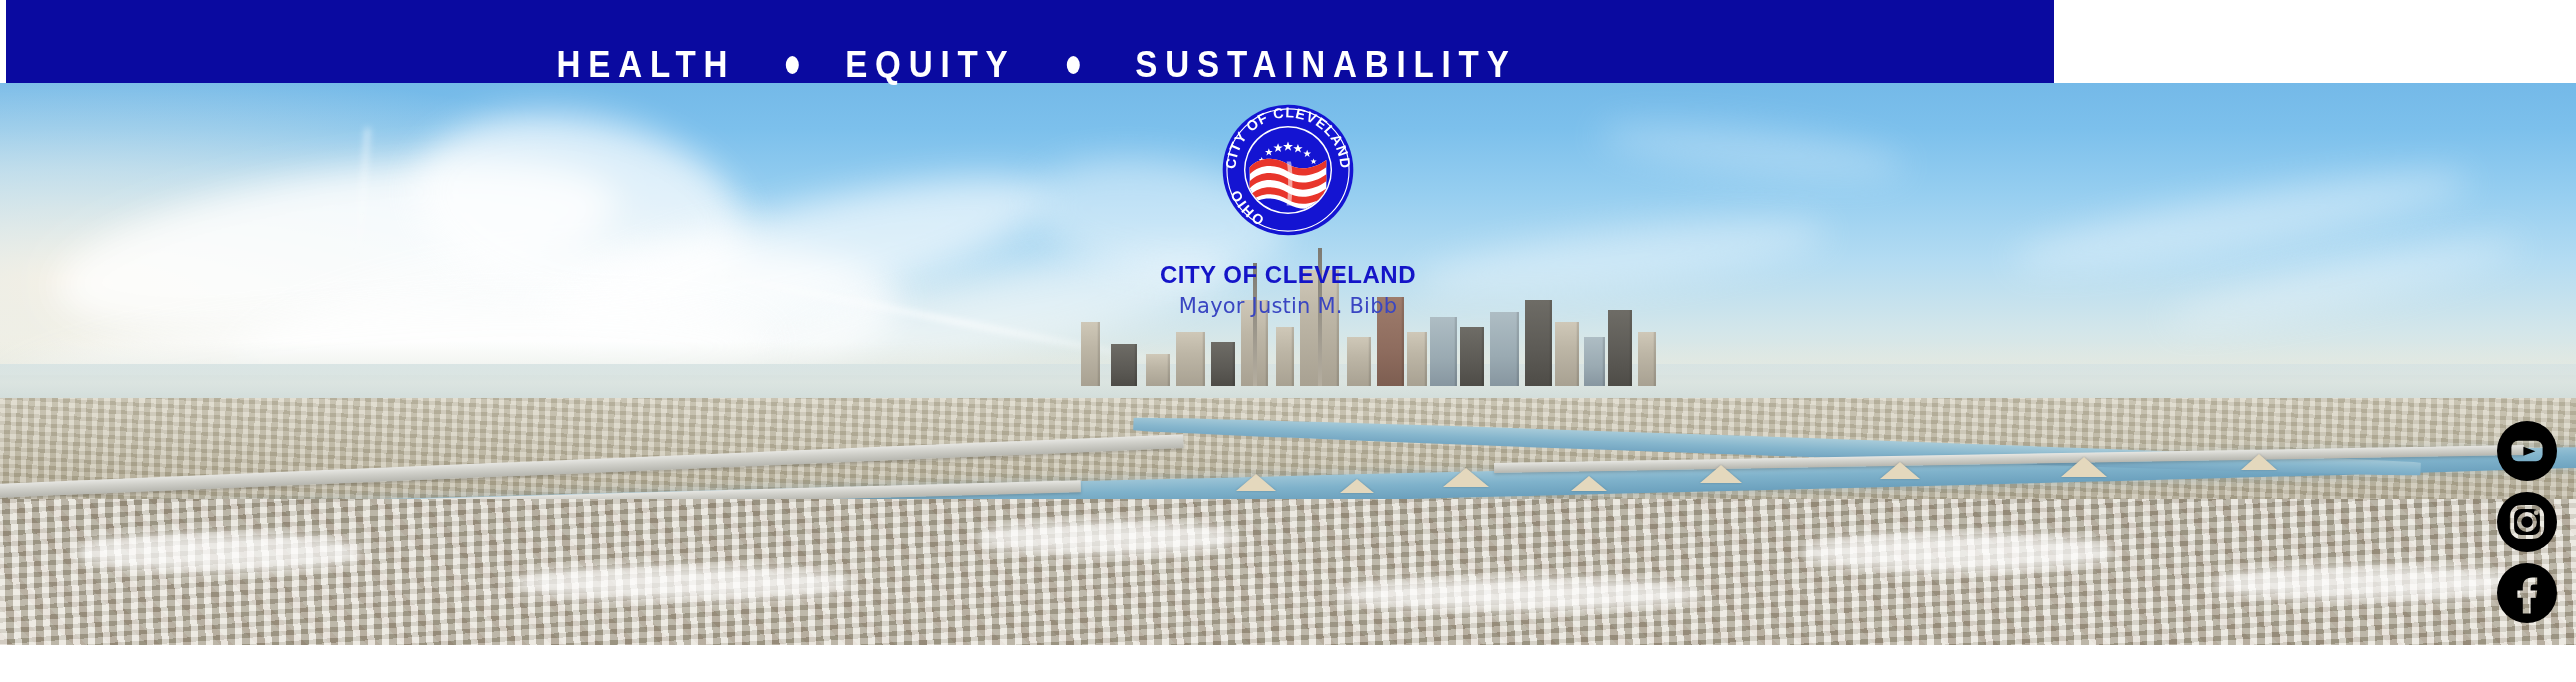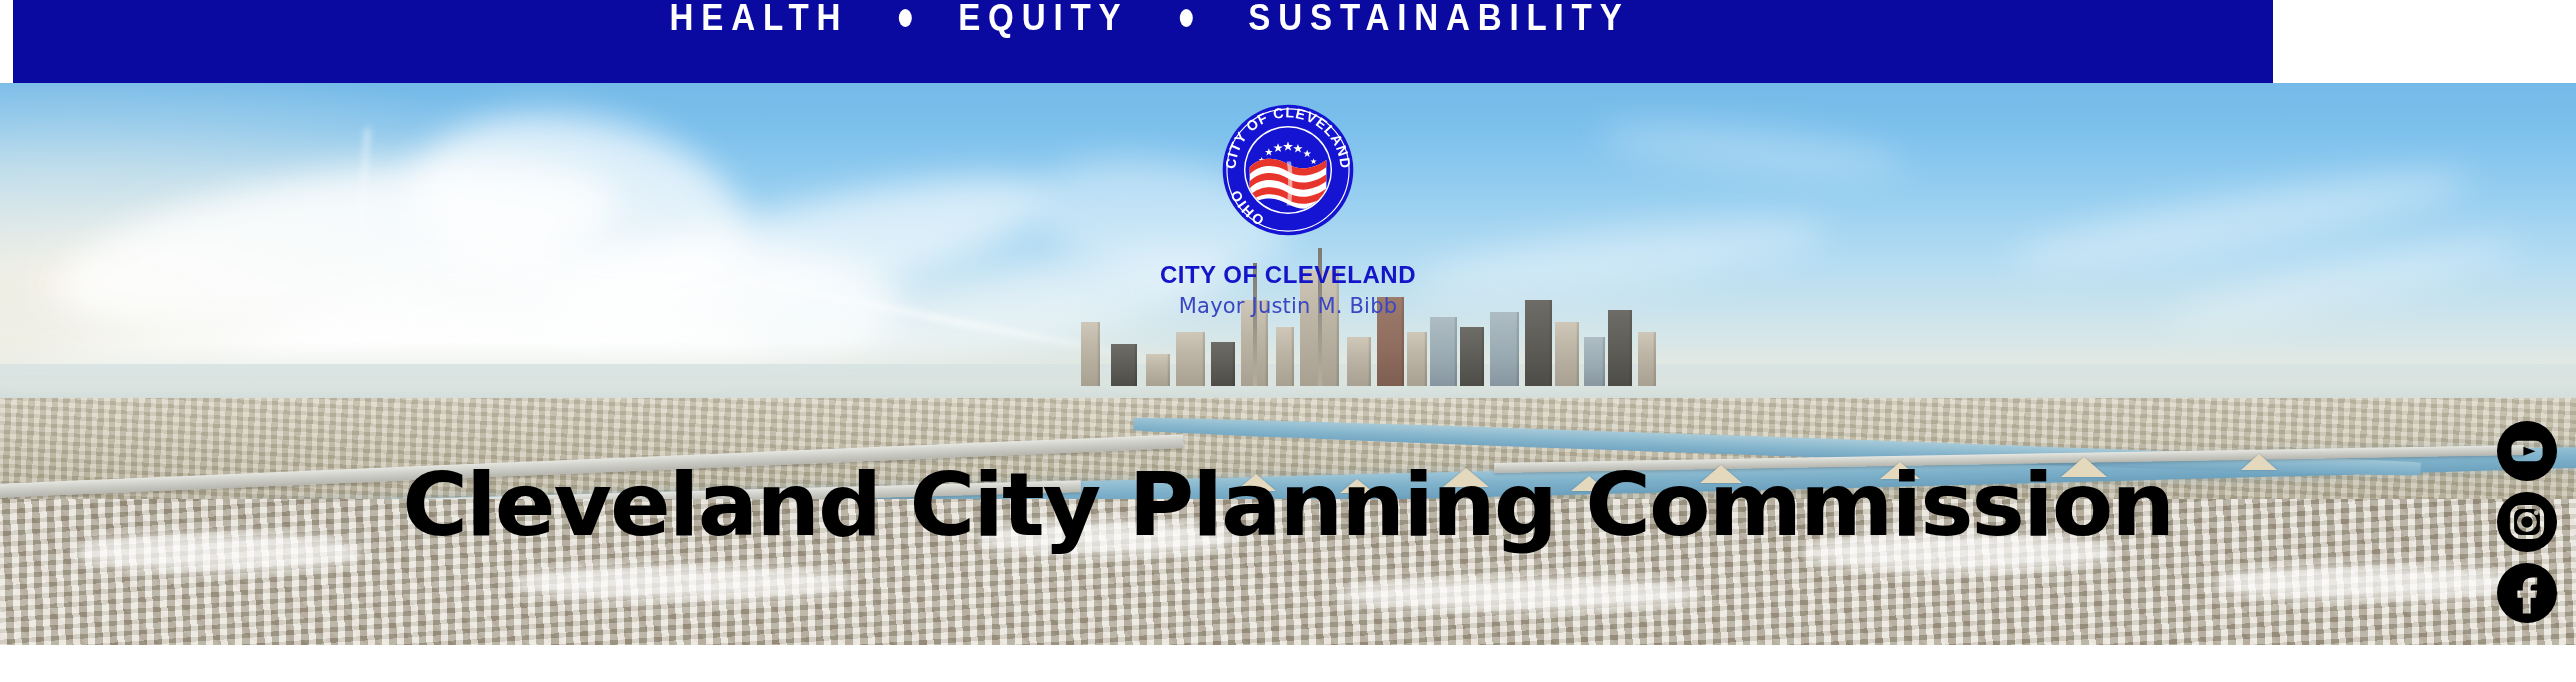--- a/index.html
+++ b/index.html
@@ -8,22 +8,22 @@
   body {
     font-family:"Liberation Sans", sans-serif;
     width:2576px; height:682px; overflow:hidden; position:relative;
   }
 
   
   .banner-root { position:relative; width:2576px; height:682px; background:#ffffff; overflow:hidden; }
 
   
   .tagline-bar {
-    position:absolute; left:13px; top:0; width:2260px; height:83px;
-    background:#0a0aa0; display:flex; align-items:flex-start; justify-content:center;
+    position:absolute; left:6px; top:0; width:2048px; height:83px;
+    background:#0a0aa0; display:flex; align-items:flex-end; justify-content:center;
     z-index:40;
   }
   .tagline-inner { display:flex; align-items:center; transform:translateX(10.8px); }
   .tagline-word {
     color:#ffffff; font-family:"Liberation Sans", sans-serif;
     font-size:36px; font-weight:bold; letter-spacing:8.5px;
     line-height:1; transform:scaleX(0.92); transform-origin:center;
     white-space:nowrap;
   }
   .tagline-dot {
@@ -365,23 +365,20 @@
         <path d="M46,136 C62,120 84,122 100,132 C116,142 138,138 154,126 L154,136
                  C138,148 116,152 100,142 C84,132 62,130 46,146 Z" fill="#e8352b"></path>
         <path d="M98,88 C101,96 101,140 98,150 L104,150 C107,140 107,96 104,88 Z" fill="#ffffff" opacity=".55"></path>
       </g>
     </svg>
 
     <div class="seal-name">CITY OF CLEVELAND</div>
     <div class="seal-mayor">Mayor Justin M. Bibb</div>
   </div>
 
-  <div class="title">
-    <span class="title-text">Cleveland City Planning Commission</span>
-  </div>
 
   <div class="social">
 
     <a class="social-btn" href="#">
       <svg viewBox="0 0 100 100">
         <defs>
           <mask id="ytMask">
             <rect x="0" y="0" width="100" height="100" fill="#fff"></rect>
             <rect x="24" y="33" width="52" height="34" rx="11" ry="11" fill="#000"></rect>
             <polygon points="44,43 64,50.5 44,58" fill="#fff"></polygon>

